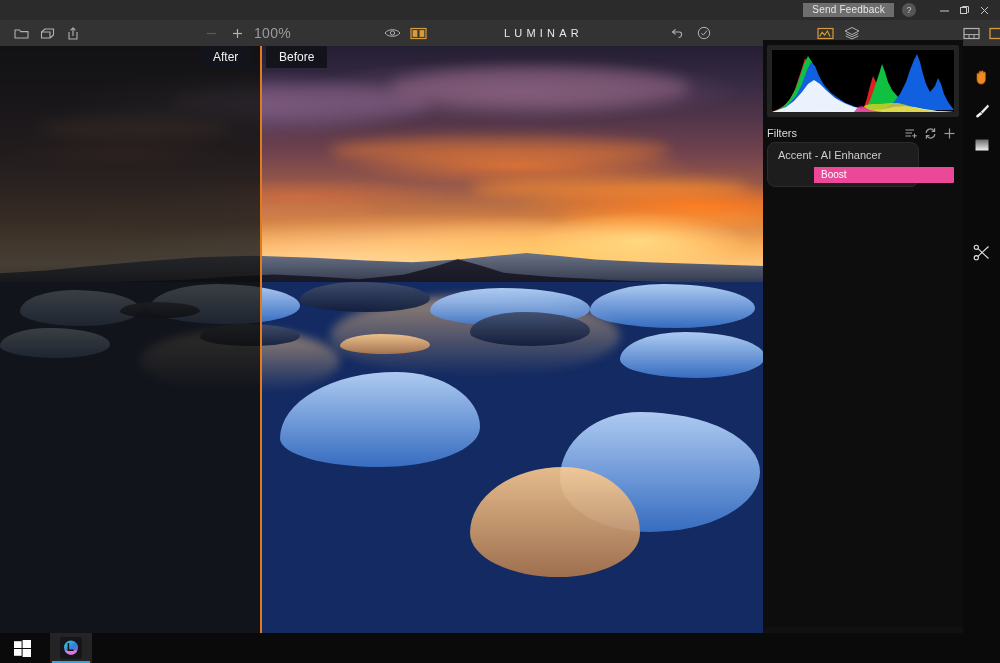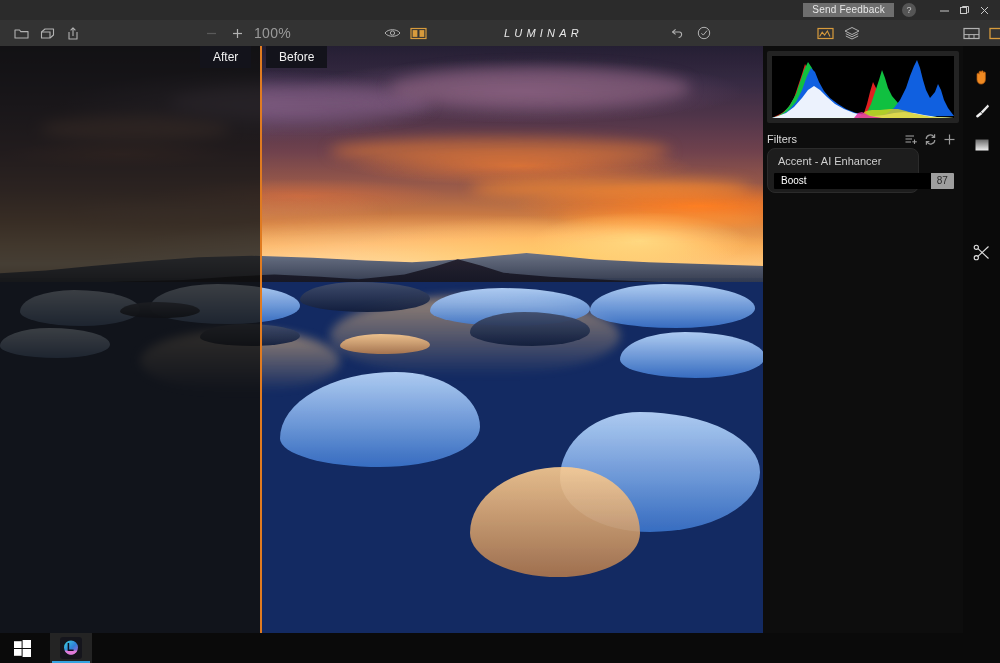--- a/index.html
+++ b/index.html
@@ -198,21 +198,21 @@
   .divider {
     position: absolute; top: 0; left: 260px;
     width: 2px; height: 587px;
     background: #e07b20;
     z-index: 9;
     cursor: col-resize;
   }
 
   
   .rpanel {
-    position: absolute; top: 46px; left: 763px;
+    position: absolute; top: 40px; left: 763px;
     width: 200px; height: 587px;
     background: #0d0d0d;
   }
   .hist-wrap {
     position: absolute; top: 5px; left: 4px;
     width: 192px; height: 72px;
     background: #232323;
     border-radius: 2px;
     padding: 5px;
   }
@@ -396,21 +396,21 @@
       </div>
       <div class="tb-icon active">
         <svg width="17" height="13" viewBox="0 0 17 13">
           <rect x="1" y="1.5" width="15" height="10" fill="none" stroke="currentColor" stroke-width="1.2"></rect>
           <rect x="2.6" y="3.1" width="4.8" height="6.8" fill="currentColor"></rect>
           <rect x="9.5" y="3.1" width="4.8" height="6.8" fill="currentColor"></rect>
         </svg>
       </div>
     </div>
 
-    <div class="brand" style="margin-left:73px;font-style:italic;">LUMINAR</div>
+    <div class="brand" style="margin-left:73px;">LUMINAR</div>
 
     <div class="tb-group" style="margin-left:82px;">
       <div class="tb-icon">
         <svg width="15" height="13" viewBox="0 0 15 13">
           <path d="M3 5 H9.5 C12 5, 12.8 9.5, 9 10.5" fill="none" stroke="currentColor" stroke-width="1.1" stroke-linecap="round"></path>
           <path d="M5.6 2.4 L2.6 5 L5.6 7.4" fill="none" stroke="currentColor" stroke-width="1.1" stroke-linejoin="round"></path>
         </svg>
       </div>
       <div class="tb-icon">
         <svg width="14" height="14" viewBox="0 0 14 14">
@@ -560,21 +560,21 @@
         <svg width="13" height="13" viewBox="0 0 13 13">
           <line x1="6.5" y1="1.5" x2="6.5" y2="11.5" stroke="currentColor" stroke-width="1.2"></line>
           <line x1="1.5" y1="6.5" x2="11.5" y2="6.5" stroke="currentColor" stroke-width="1.2"></line>
         </svg>
       </div>
     </div>
 
     <div class="filter-card">
       <div class="filter-name">Accent - AI Enhancer</div>
       <div class="slider-row">
-        <div class="slider-fill" style="flex: 0 0 156.6px; background: #000000;">Boost</div>
+        <div class="slider-fill" style="flex: 0 0 156.6px; background: #ec4899; margin-left: 40px;">Boost</div>
         <div class="slider-val">87</div>
       </div>
     </div>
   </div>
 
   <div class="rail">
     <div class="rail-icon" style="margin-top:14px;">
       <svg width="18" height="18" viewBox="0 0 18 18">
         <path d="M4 11 V6.2 a1.05 1.05 0 0 1 2.1 0 V4.2 a1.05 1.05 0 0 1 2.1 0 V3.9 a1.05 1.05 0 0 1 2.1 0 V5 a1.05 1.05 0 0 1 2.1 0 V11.6 c0 2.6 -1.8 4.5 -4.3 4.5 C5.7 16.1 4 14.2 4 11.6 Z" fill="#f08a22" stroke="#b45c10" stroke-width=".7" stroke-linejoin="round"></path>
       </svg>

